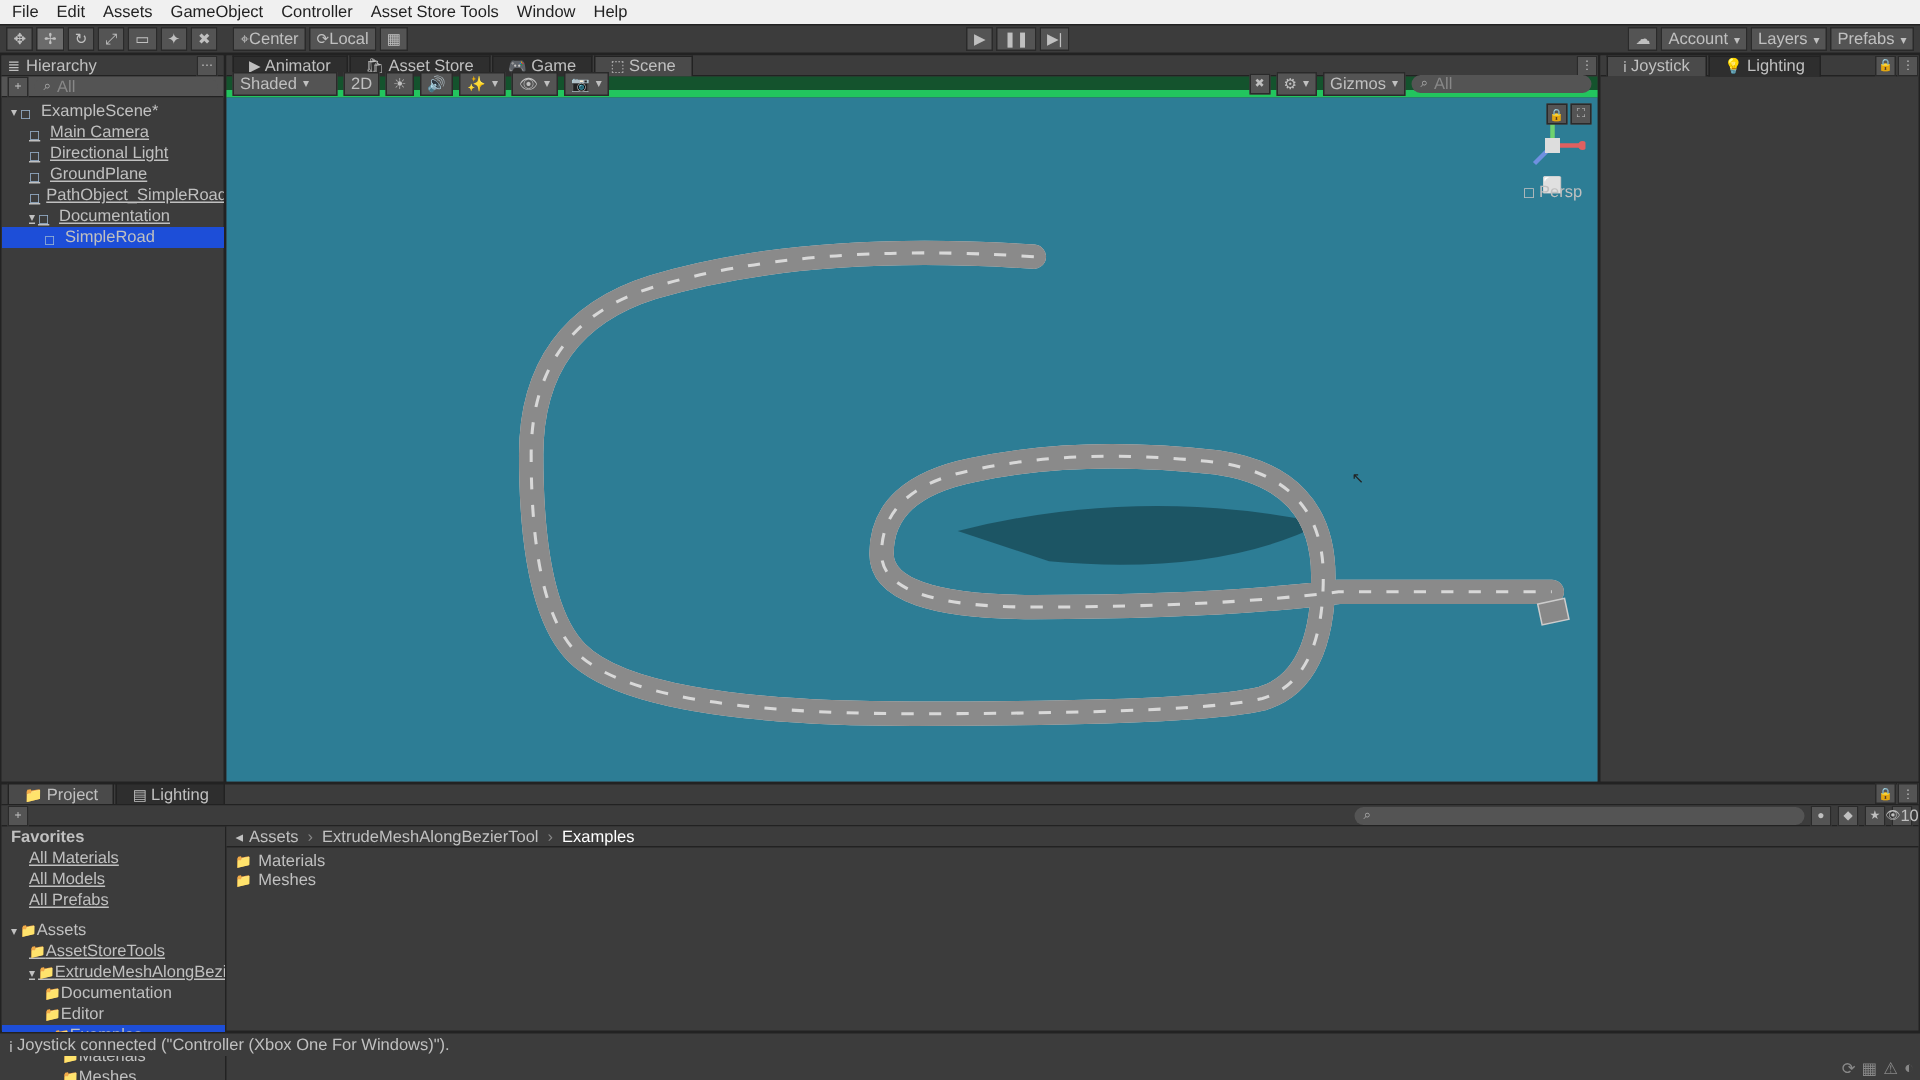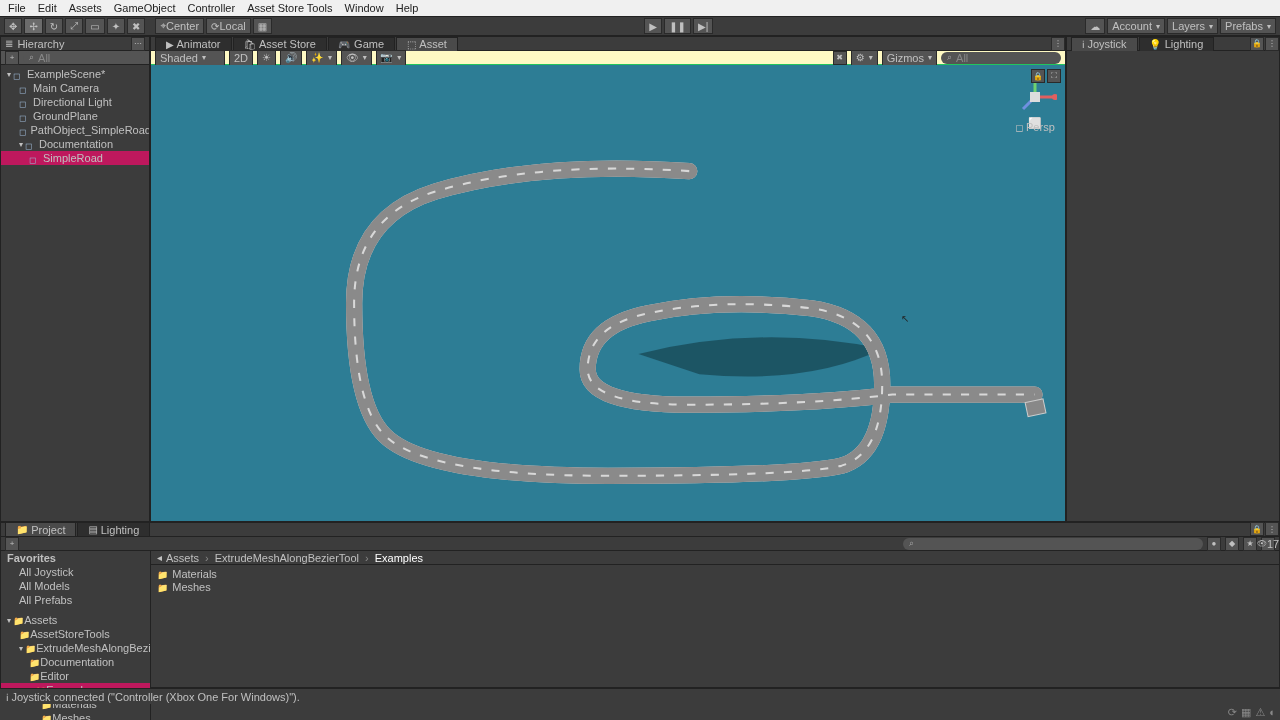--- a/index.html
+++ b/index.html
@@ -12,31 +12,31 @@
   .btn.active { background:#6b6b6b; }
   .btn.drop::after { content:"▾"; font-size:8px; margin-left:4px; }
   .tab-bar { height:14px; background:#3c3c3c; border-bottom:1px solid #222; display:flex; align-items:center; padding-left:4px; gap:1px; }
   .tab { background:#2e2e2e; border:1px solid #222; border-bottom:none; padding:0 10px; height:14px; display:flex; align-items:center; font-size:10px; }
   .tab.active { background:#4a4a4a; }
   .panel { background:#3c3c3c; border:1px solid #222; display:flex; flex-direction:column; }
   .panel-header { height:14px; background:#3c3c3c; border-bottom:1px solid #222; display:flex; align-items:center; padding:0 4px; font-size:10px; }
   .panel-sub { height:14px; background:#545454; border-bottom:1px solid #222; display:flex; align-items:center; padding:0 4px; gap:4px; font-size:10px; }
   .tree { flex:1; overflow:auto; padding:2px 0; }
   .tree-item { display:flex; align-items:center; height:14px; padding-left:6px; font-size:10px; }
-  .tree-item.selected { background:#be185d; color:#fff; }
+  .tree-item.selected { background:#1d4ed8; color:#fff; }
   .foldout::before { content:"▾"; font-size:8px; margin-right:2px; }
   .cube { width:10px; height:10px; margin-right:4px; display:inline-block; }
   .cube::before { content:"◻"; font-size:9px; color:#9cb7d4; }
-  .indent1 { padding-left:18px; } .indent2 { padding-left:28px; } .indent3 { padding-left:40px; }
+  .indent1 { padding-left:18px;text-decoration:underline; } .indent2 { padding-left:28px; } .indent3 { padding-left:40px; }
   .main { position:absolute; top:36px; left:0; right:0; bottom:32px; display:flex; flex-direction:column; }
   .mid-row { flex:1; display:flex; min-height:0; }
   .hierarchy { width:150px; min-width:150px; }
   .scene-col { flex:1; display:flex; flex-direction:column; }
   .inspector { width:214px; min-width:214px; }
-  .scene-controls { height:14px; background:#fef9c3; border-bottom:1px solid #22c55e; display:flex; align-items:center; padding:0 4px; gap:4px; font-size:10px;justify-content:flex-end; }
+  .scene-controls { height:14px; background:#14532d; border-bottom:5px solid #22c55e; display:flex; align-items:center; padding:0 4px; gap:4px; font-size:10px;justify-content:flex-end; }
   .viewport { flex:1; background:#2d7d95; position:relative; overflow:hidden; }
   .gizmo { position:absolute; top:8px; right:8px; width:44px; height:56px; }
   .road-svg { width:100%; height:100%; }
   .road-base { stroke:#8a8a8a; stroke-width:16; fill:none; stroke-linecap:round; stroke-linejoin:round; }
   .road-edge { stroke:#d8d8d8; stroke-width:16; fill:none; stroke-linecap:round; stroke-linejoin:round; }
   .road-dash { stroke:#d8d8d8; stroke-width:2; fill:none; stroke-dasharray:8 10; }
   .shadow { fill:#1a4d5c; opacity:.85; }
   .bottom { height:166px; display:flex; flex-direction:column; }
   .proj-tab-row { height:14px; display:flex; align-items:flex-end; padding-left:4px; gap:1px; border-bottom:1px solid #222; }
   .proj-body { flex:1; display:flex; }
@@ -176,21 +176,21 @@
             <span>SimpleRoad</span>
           </div>
       </div>
     </div>
 
     <div class="panel scene-col">
       <div class="tab-bar">
         <div class="tab"><span class="icon">▶</span>&nbsp;<span>Animator</span></div>
         <div class="tab"><span class="icon">🛍</span>&nbsp;<span>Asset Store</span></div>
         <div class="tab"><span class="icon">🎮</span>&nbsp;<span>Game</span></div>
-        <div class="tab active"><span class="icon">⬚</span>&nbsp;<span>Asset</span></div>
+        <div class="tab active"><span class="icon">⬚</span>&nbsp;<span>Scene</span></div>
         <div class="spacer"></div>
         <span class="small-btn">⋮</span>
       </div>
       <div class="scene-controls">
         <div class="btn drop" style="width:70px;justify-content:flex-start">
             <span>Shaded</span>
           </div>
         <div class="btn">
             <span>2D</span>
           </div>
@@ -313,29 +313,29 @@
       <span class="small-btn">🔒</span>
       <span class="small-btn">⋮</span>
     </div>
     <div class="proj-toolbar">
       <span class="small-btn">+</span>
       <div class="spacer"></div>
       <div class="search-slot"></div>
       <span class="small-btn">●</span>
       <span class="small-btn">◆</span>
       <span class="small-btn">★</span>
-      <span class="small-btn">👁<span>17</span></span>
+      <span class="small-btn">👁<span>10</span></span>
     </div>
     <div class="proj-body">
       <div class="proj-left">
         <div class="tree-item" style="color:#888;font-weight:bold">
             <span>Favorites</span>
           </div>
         <div class="tree-item indent1">
-            <span>All Joystick</span>
+            <span>All Materials</span>
           </div>
         <div class="tree-item indent1">
             <span>All Models</span>
           </div>
         <div class="tree-item indent1">
             <span>All Prefabs</span>
           </div>
         <div style="height:6px"></div>
         <div class="tree-item foldout">
             <span class="folder-ico"></span>

